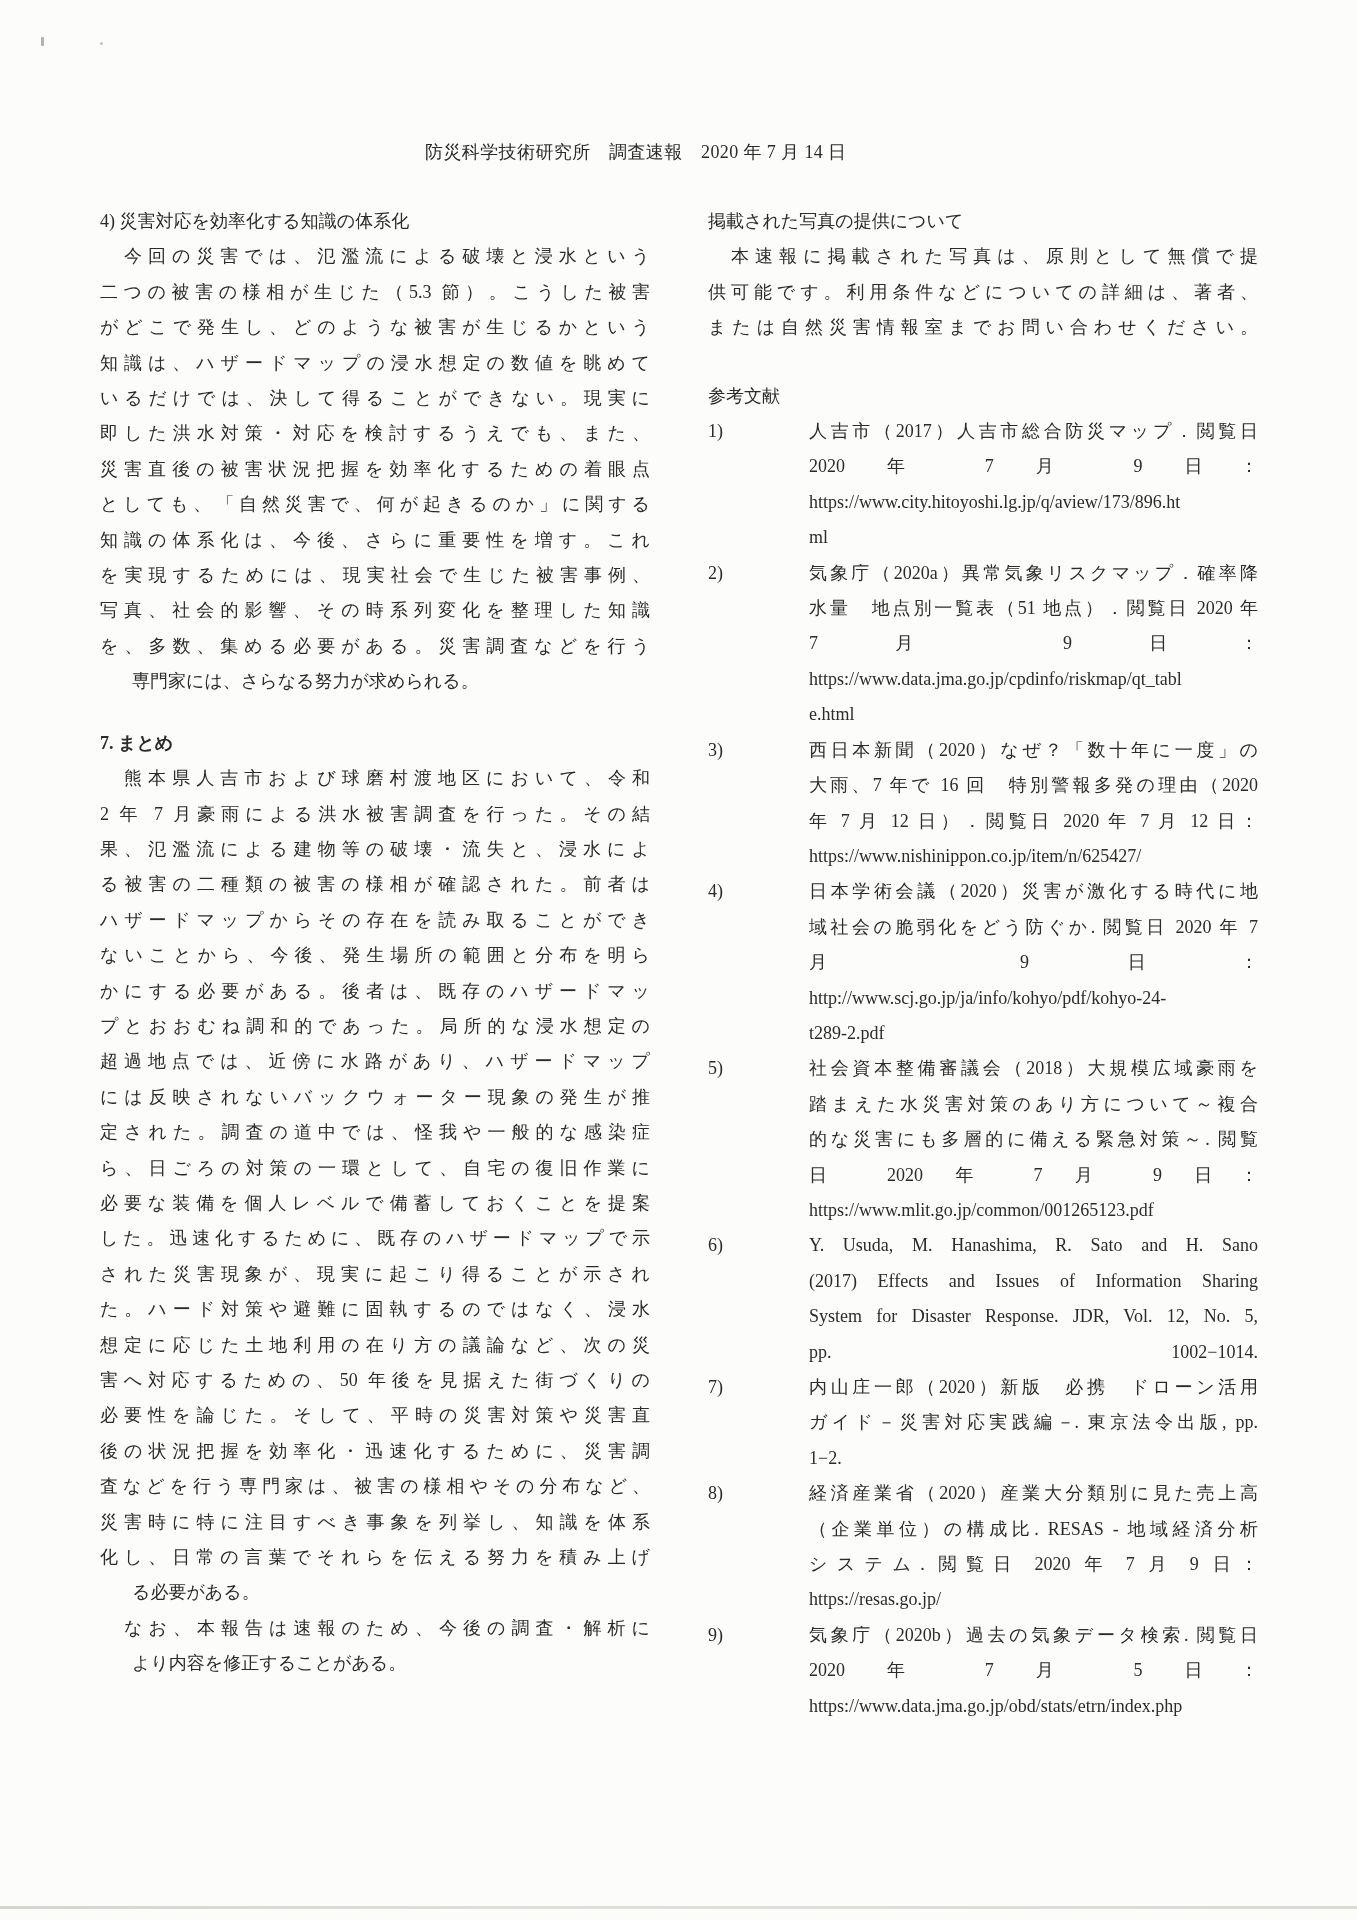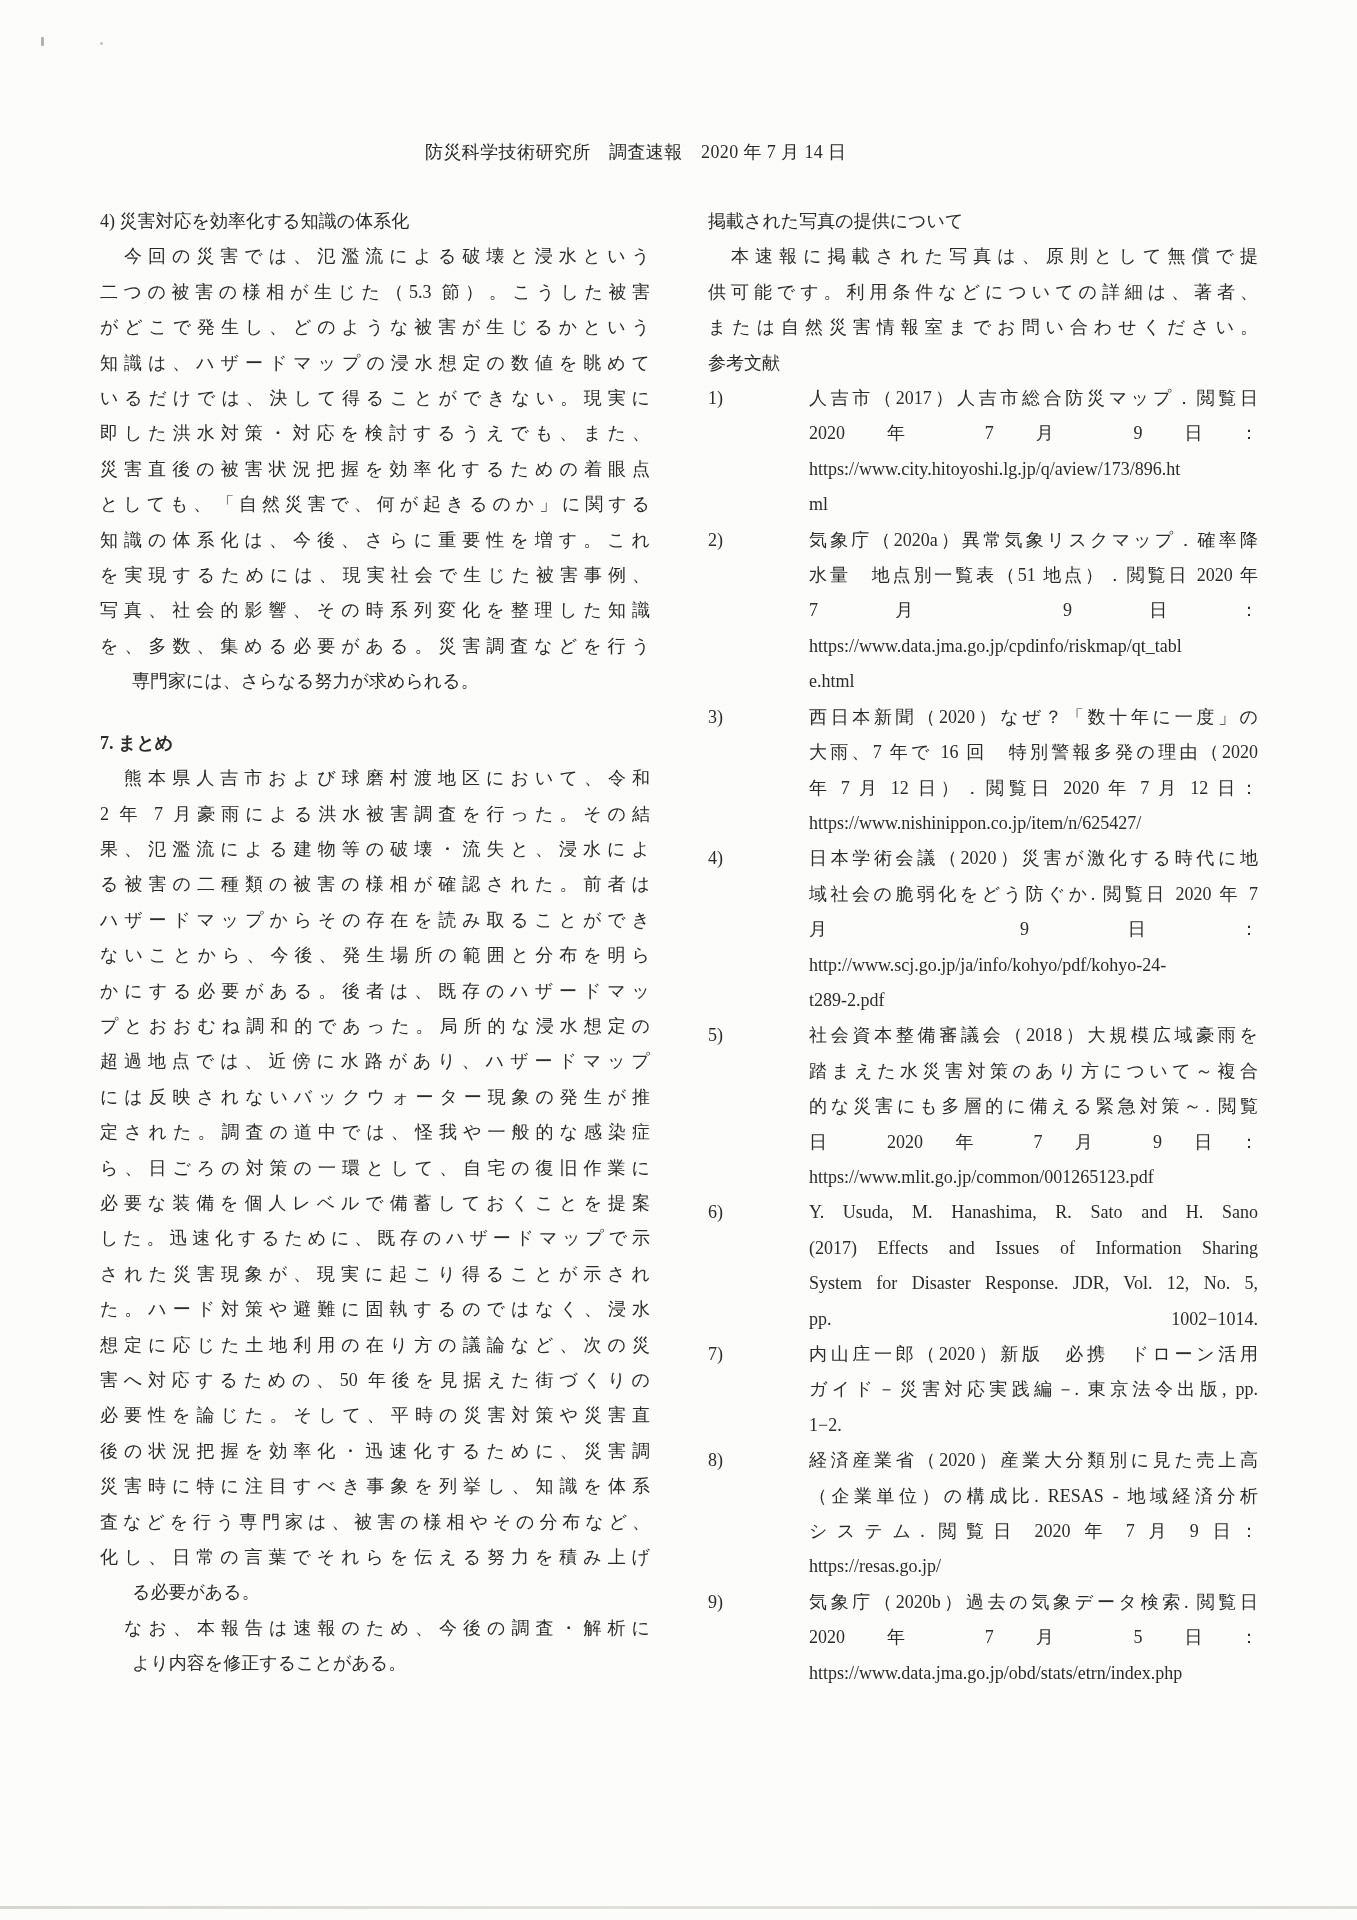--- a/index.html
+++ b/index.html
@@ -34,21 +34,21 @@
   .sec7-heading{margin-top:26px;font-weight:bold;}
   .photo-note .line{text-align-last:justify;}
   .photo-note .indent{padding-left:23px;}
   .u-inner{
     background-image:linear-gradient(to right,rgba(208,90,166,.9),rgba(214,98,172,.75));
     background-repeat:no-repeat;
     background-size:100% 3px;
     background-position:0 31px;
     padding-bottom:4px;
   }
-  .ref-heading{}
+  .ref-heading{margin-top:33px;}
   .ref-item{display:flex;}
   .ref-num{flex:0 0 58px;text-align:left;}
   .ref-lines{flex:1;min-width:0;margin-left:43px;}
   .bottom-line{
     position:absolute;left:0;top:1906px;width:1357px;height:3px;
     background:linear-gradient(to right,#cfcec9,#dbdad5 45%,#d4d3ce);
     opacity:.85;
   }
 </style>
 </head>
@@ -100,22 +100,22 @@
           <div class="line">定された。調査の道中では、怪我や一般的な感染症</div>
           <div class="line">ら、日ごろの対策の一環として、自宅の復旧作業に</div>
           <div class="line">必要な装備を個人レベルで備蓄しておくことを提案</div>
           <div class="line">した。迅速化するために、既存のハザードマップで示</div>
           <div class="line">された災害現象が、現実に起こり得ることが示され</div>
           <div class="line">た。ハード対策や避難に固執するのではなく、浸水</div>
           <div class="line">想定に応じた土地利用の在り方の議論など、次の災</div>
           <div class="line">害へ対応するための、50 年後を見据えた街づくりの</div>
           <div class="line">必要性を論じた。そして、平時の災害対策や災害直</div>
           <div class="line">後の状況把握を効率化・迅速化するために、災害調</div>
+          <div class="line">査などを行う専門家は、被害の様相やその分布など、</div>
           <div class="line">災害時に特に注目すべき事象を列挙し、知識を体系</div>
-          <div class="line">査などを行う専門家は、被害の様相やその分布など、</div>
           <div class="line">化し、日常の言葉でそれらを伝える努力を積み上げ</div>
           <div class="line">る必要がある。</div>
         </div>
 
       <div class="para">
 
       <div class="line">　なお、本報告は速報のため、今後の調査・解析に</div>
           <div class="line">より内容を修正することがある。</div>
         </div>
     </div>

